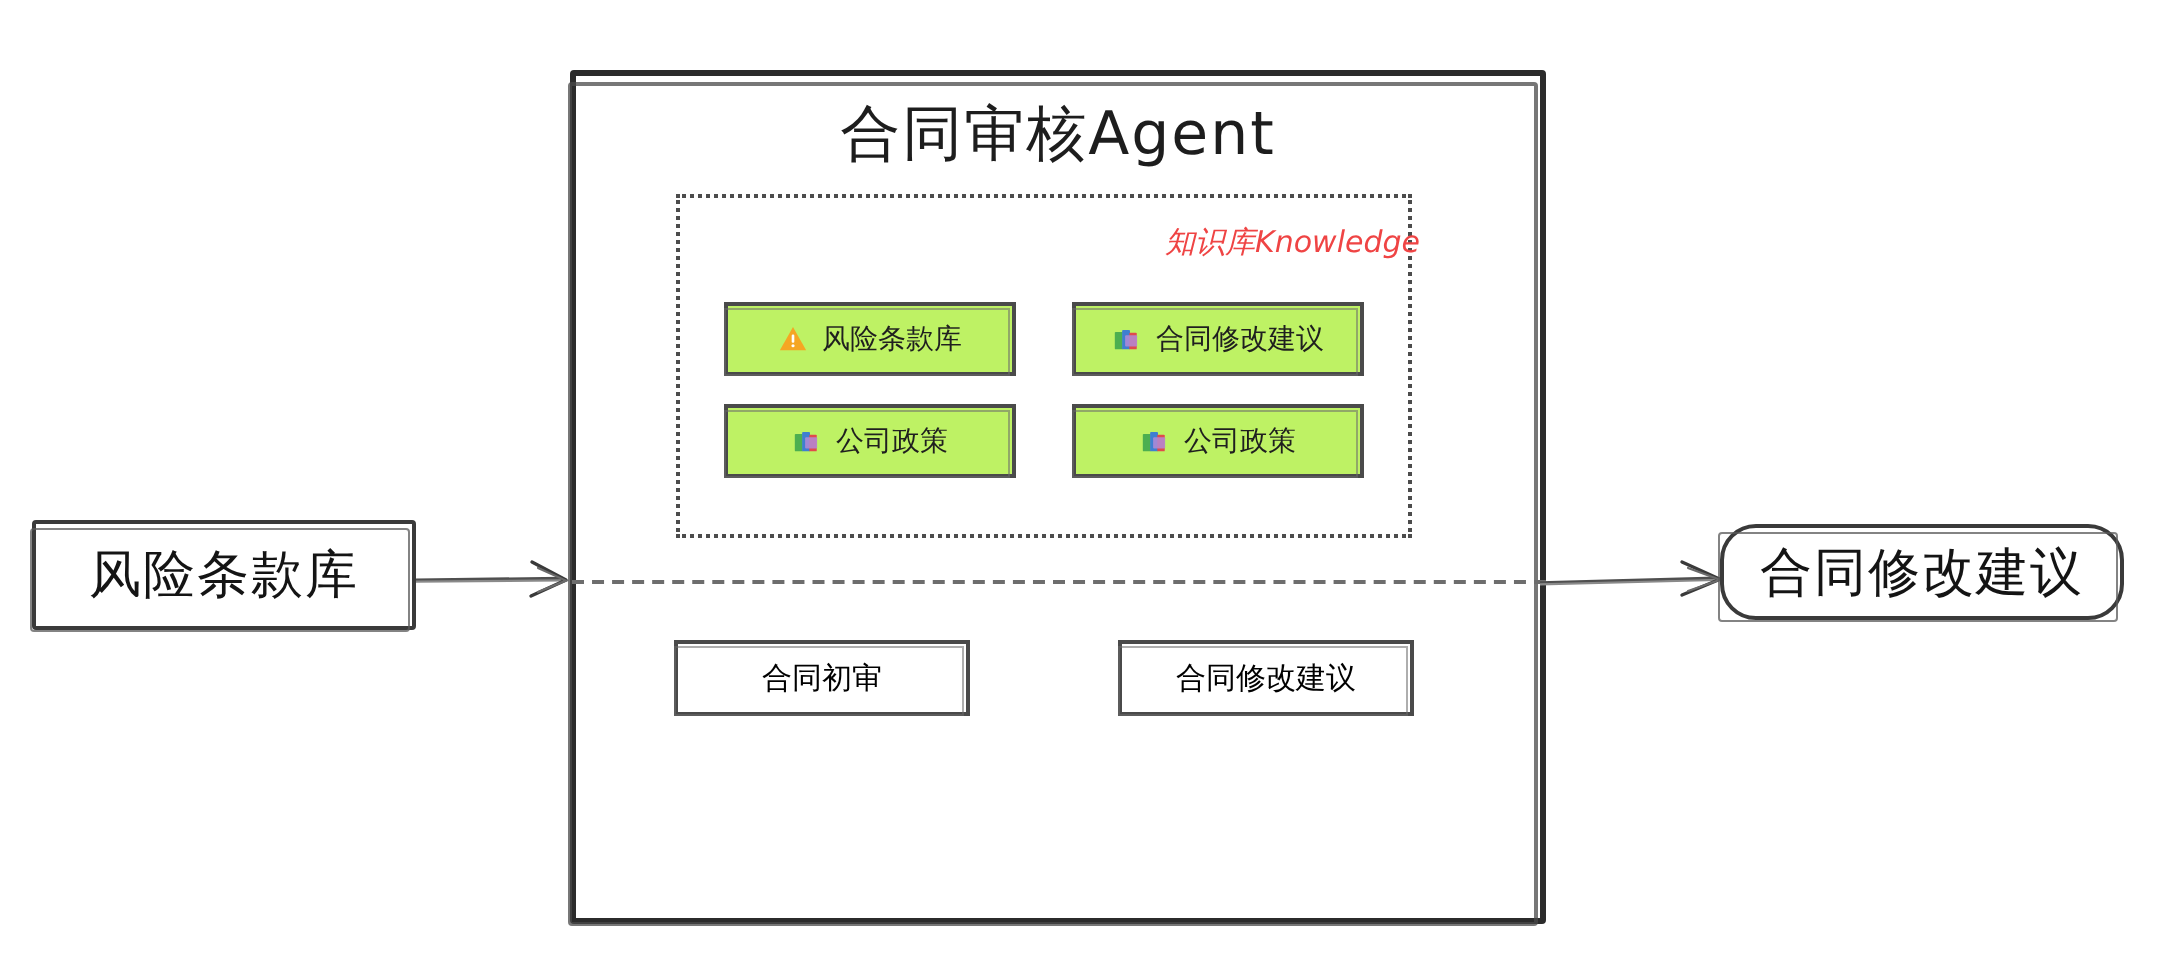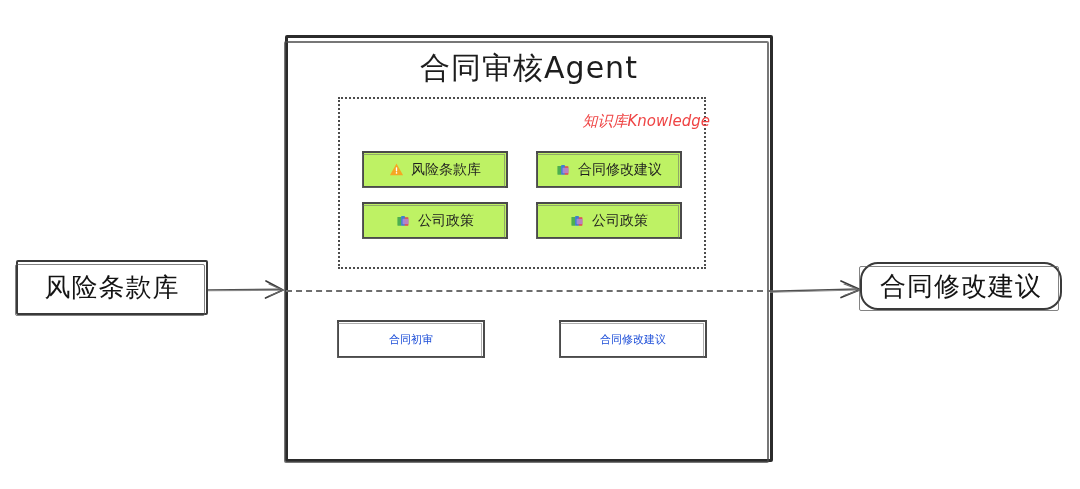--- a/index.html
+++ b/index.html
@@ -171,22 +171,22 @@
     column-gap: 74px;
     row-gap: 31px;
   }
   .cap-item {
     box-sizing: border-box;
     border: 2px solid #4a4a4a;
     background: #ffffff;
     display: flex;
     align-items: center;
     justify-content: center;
-    font-size: 11px;
-    color: #1d4ed8;
+    font-size: 15px;
+    color: #000000;
     position: relative;
   }
   .cap-item::after {
     content: "";
     position: absolute;
     left: -2px;
     top: 1px;
     right: 1px;
     bottom: -2px;
     border: 1px solid #6b6b6b;

